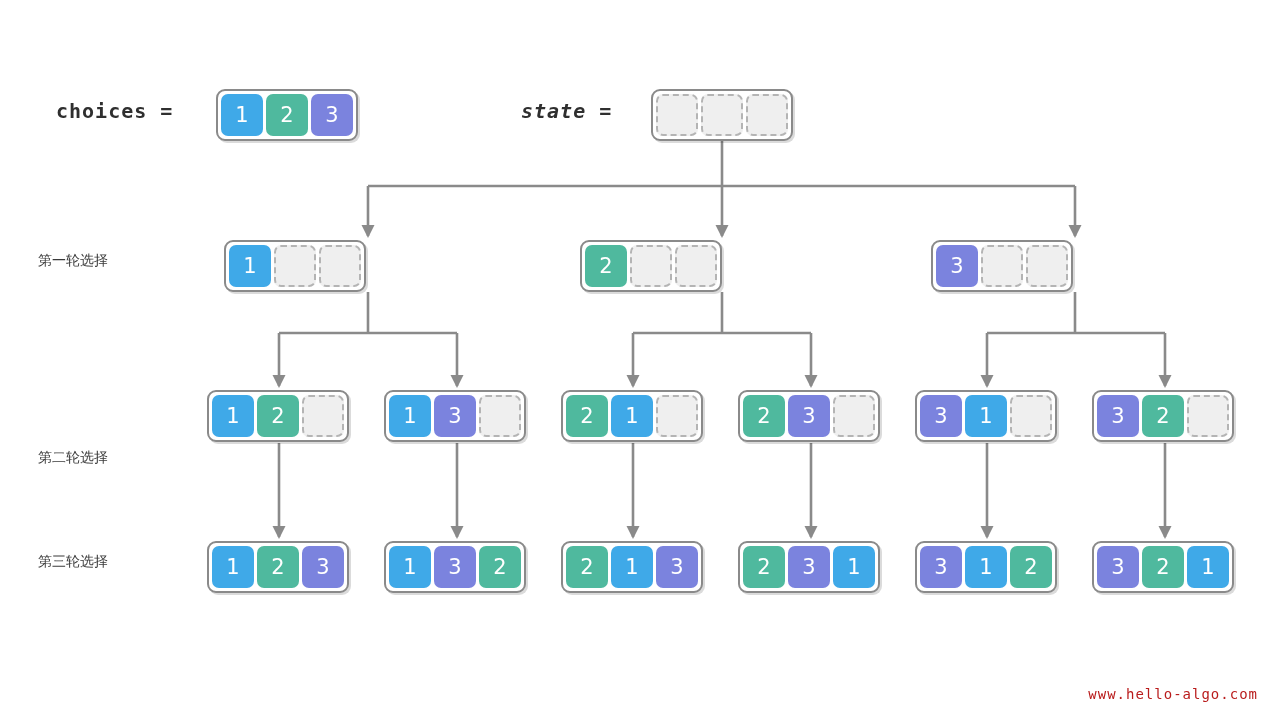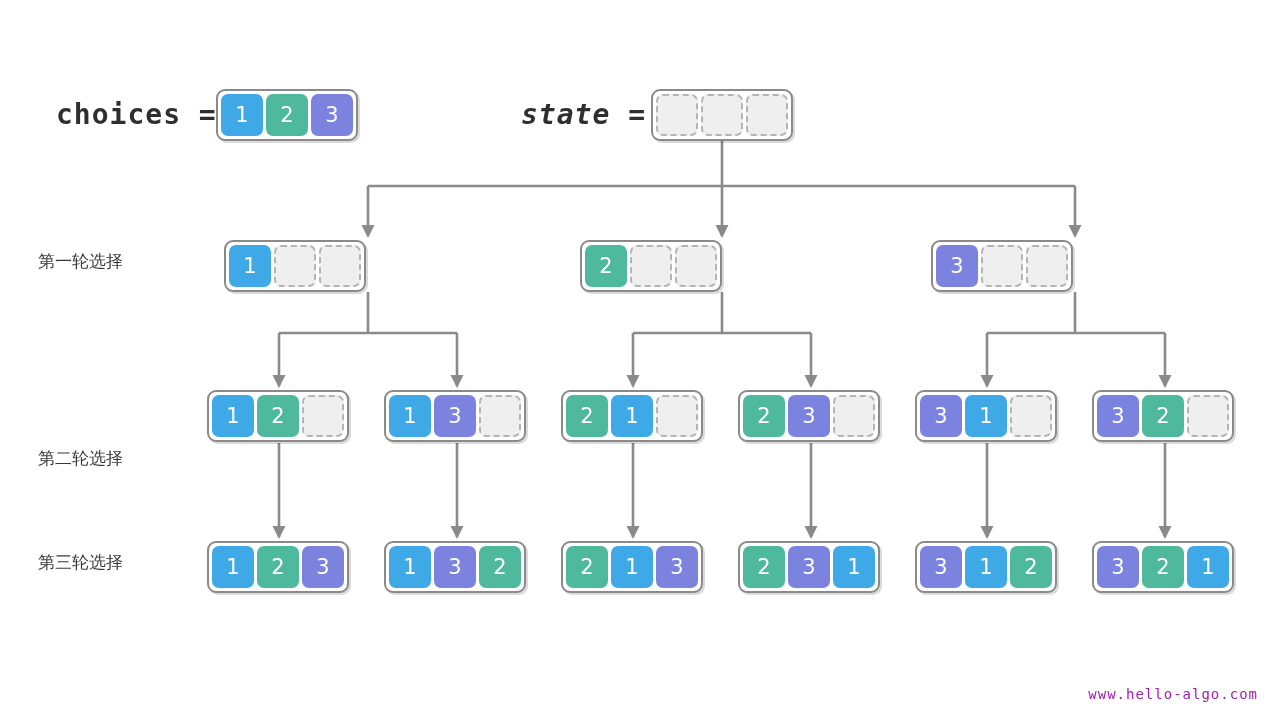--- a/index.html
+++ b/index.html
@@ -27,32 +27,32 @@
     left: 0; top: 0;
     width: 1280px; height: 720px;
     pointer-events: none;
   }
 
   
   .code-label {
     position: absolute;
     font-family: "DejaVu Sans Mono", "Liberation Mono", monospace;
     font-weight: bold;
-    font-size: 28px;
+    font-size: 20px;
     color: #2f2f2f;
     letter-spacing: 1px;
     white-space: nowrap;
     line-height: 1;
   }
 
   
   .row-label {
     position: absolute;
     font-family: "DejaVu Sans", "Liberation Sans", sans-serif;
-    font-size: 17px;
+    font-size: 14px;
     color: #3a3a3a;
     white-space: nowrap;
     line-height: 1;
   }
 
   
   .node {
     position: absolute;
     box-sizing: border-box;
     border: 2px solid #8a8a8a;
@@ -86,21 +86,21 @@
   .cell.v2 { background: #4fb99e; }
   .cell.v3 { background: #7b83de; }
 
   
   #watermark {
     position: absolute;
     right: 22px;
     bottom: 18px;
     font-family: "DejaVu Sans Mono", "Liberation Mono", monospace;
     font-size: 14px;
-    color: #a21caf;
+    color: #b91c1c;
     letter-spacing: 1px;
     white-space: nowrap;
   }
 </style>
 </head>
 <body>
 
 <div id="canvas">
 
   <svg id="wires" viewBox="0 0 1280 720" width="1280" height="720">

